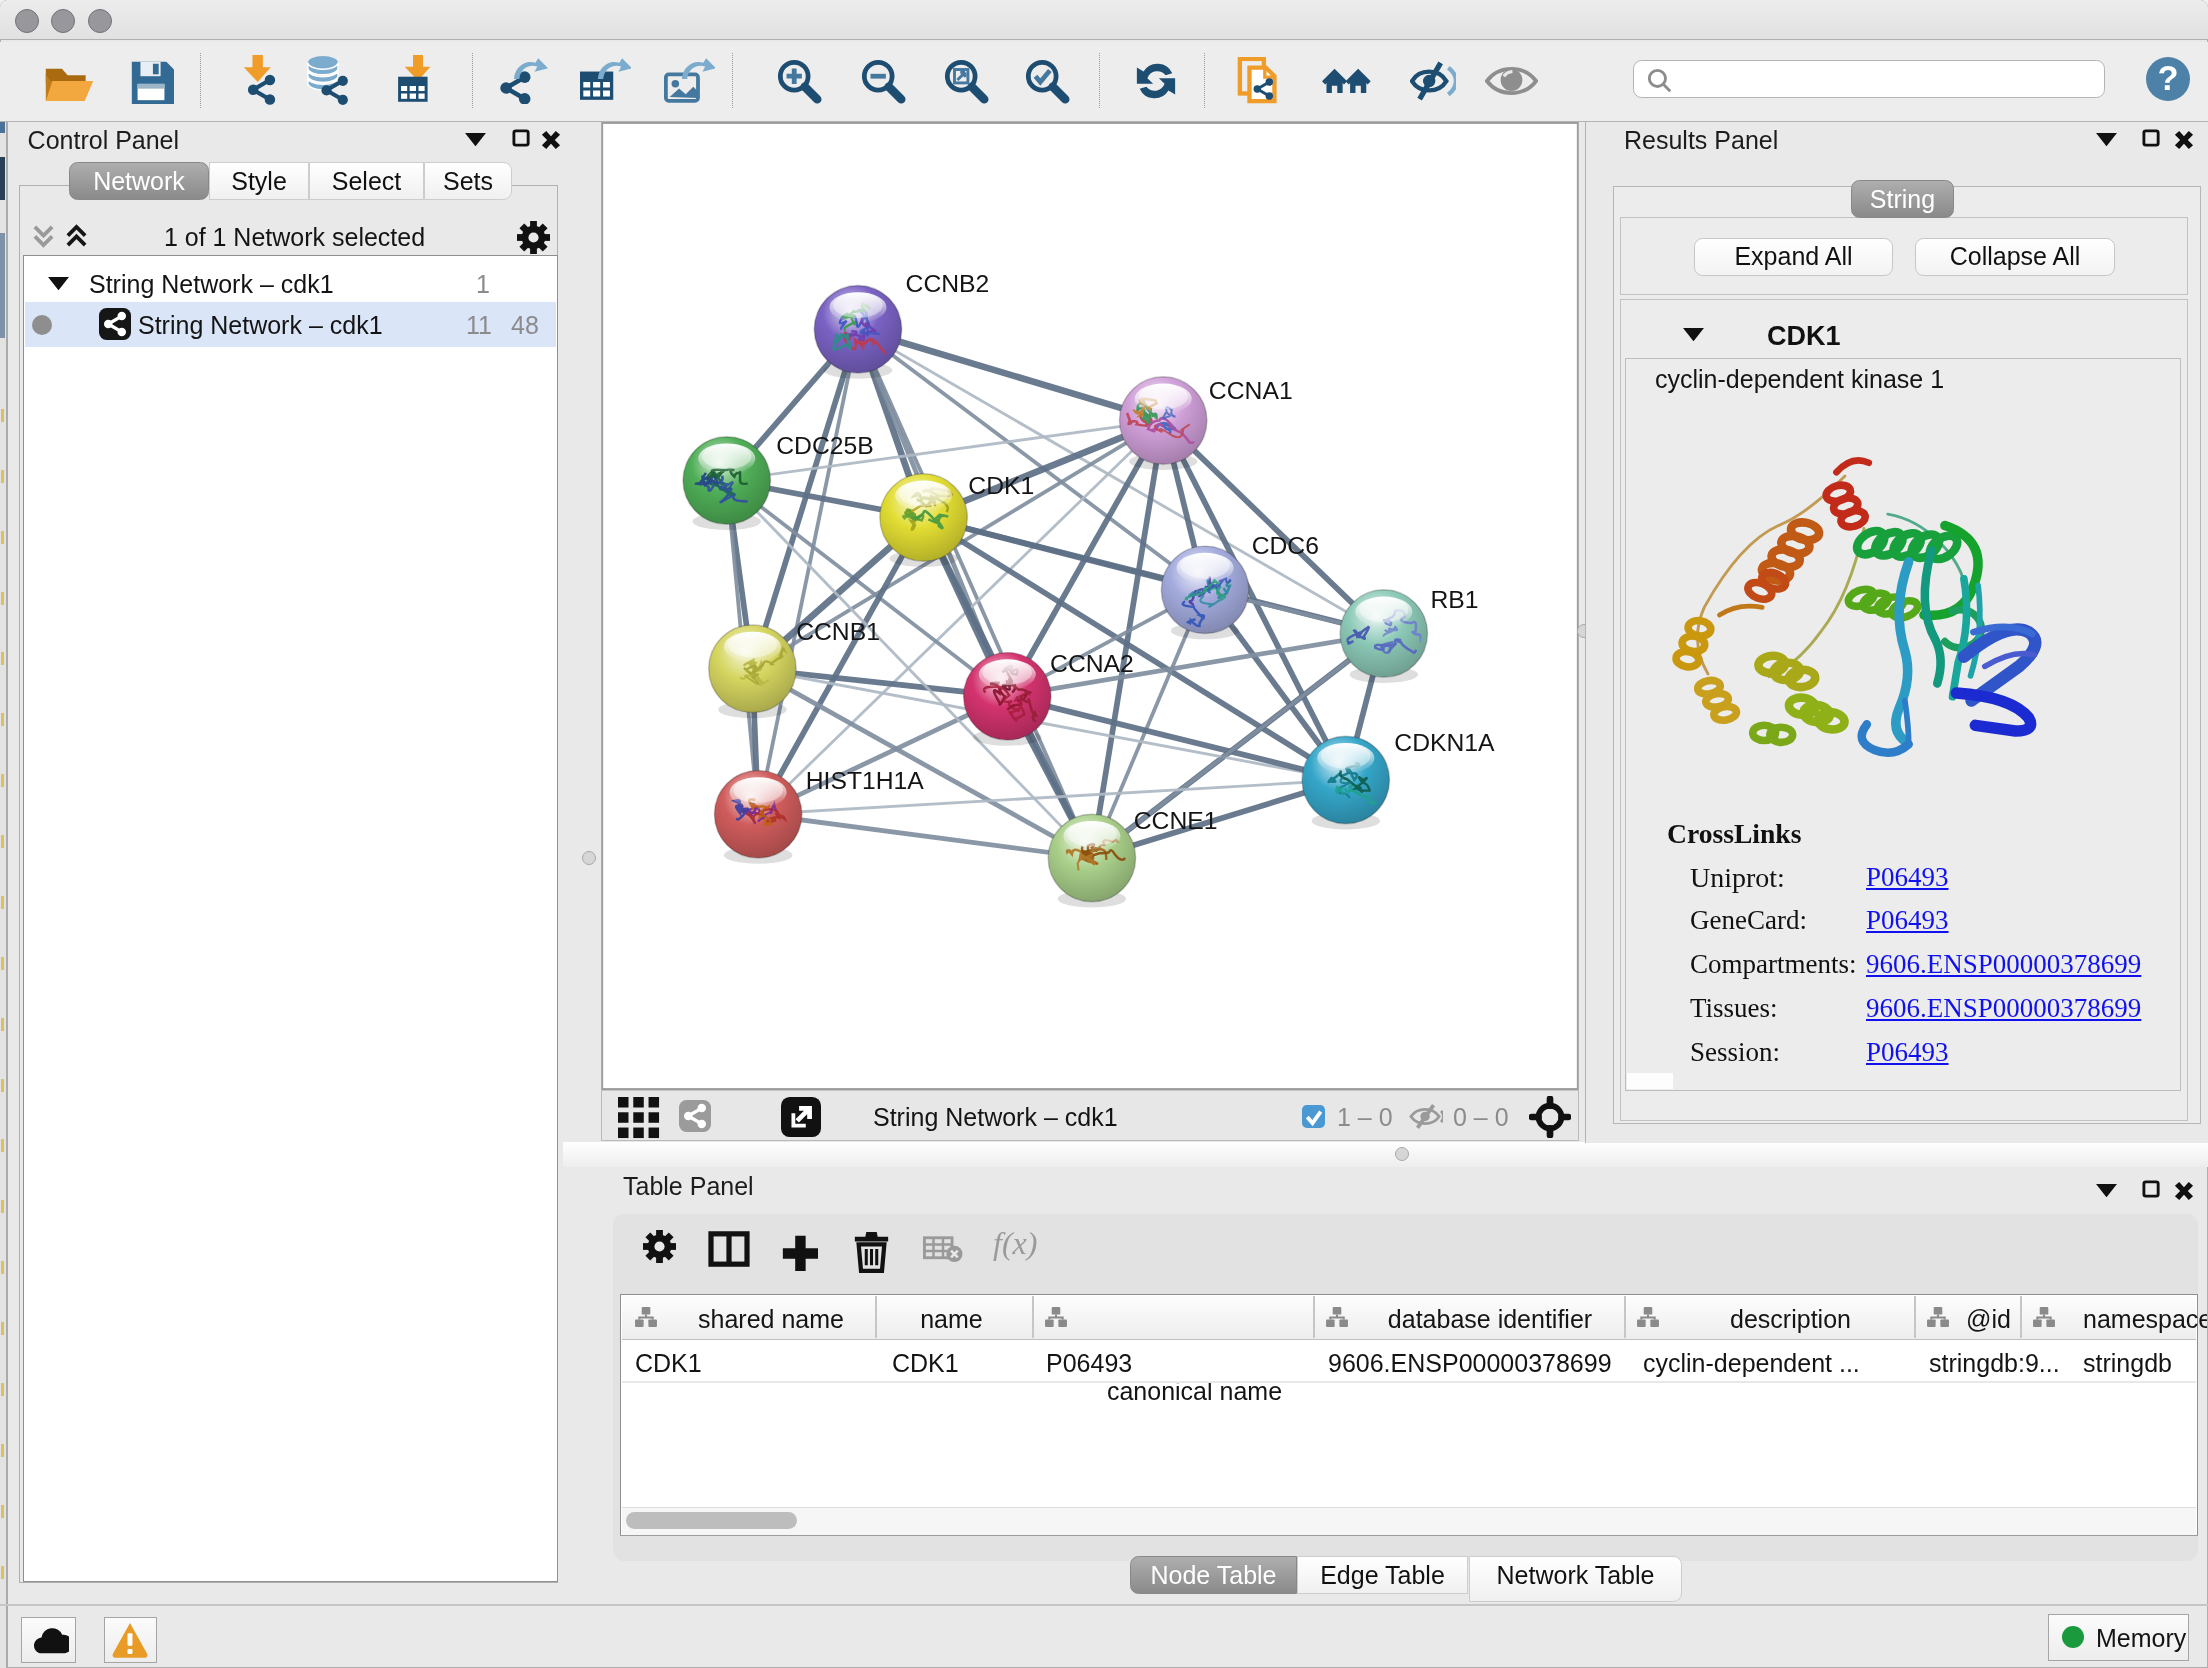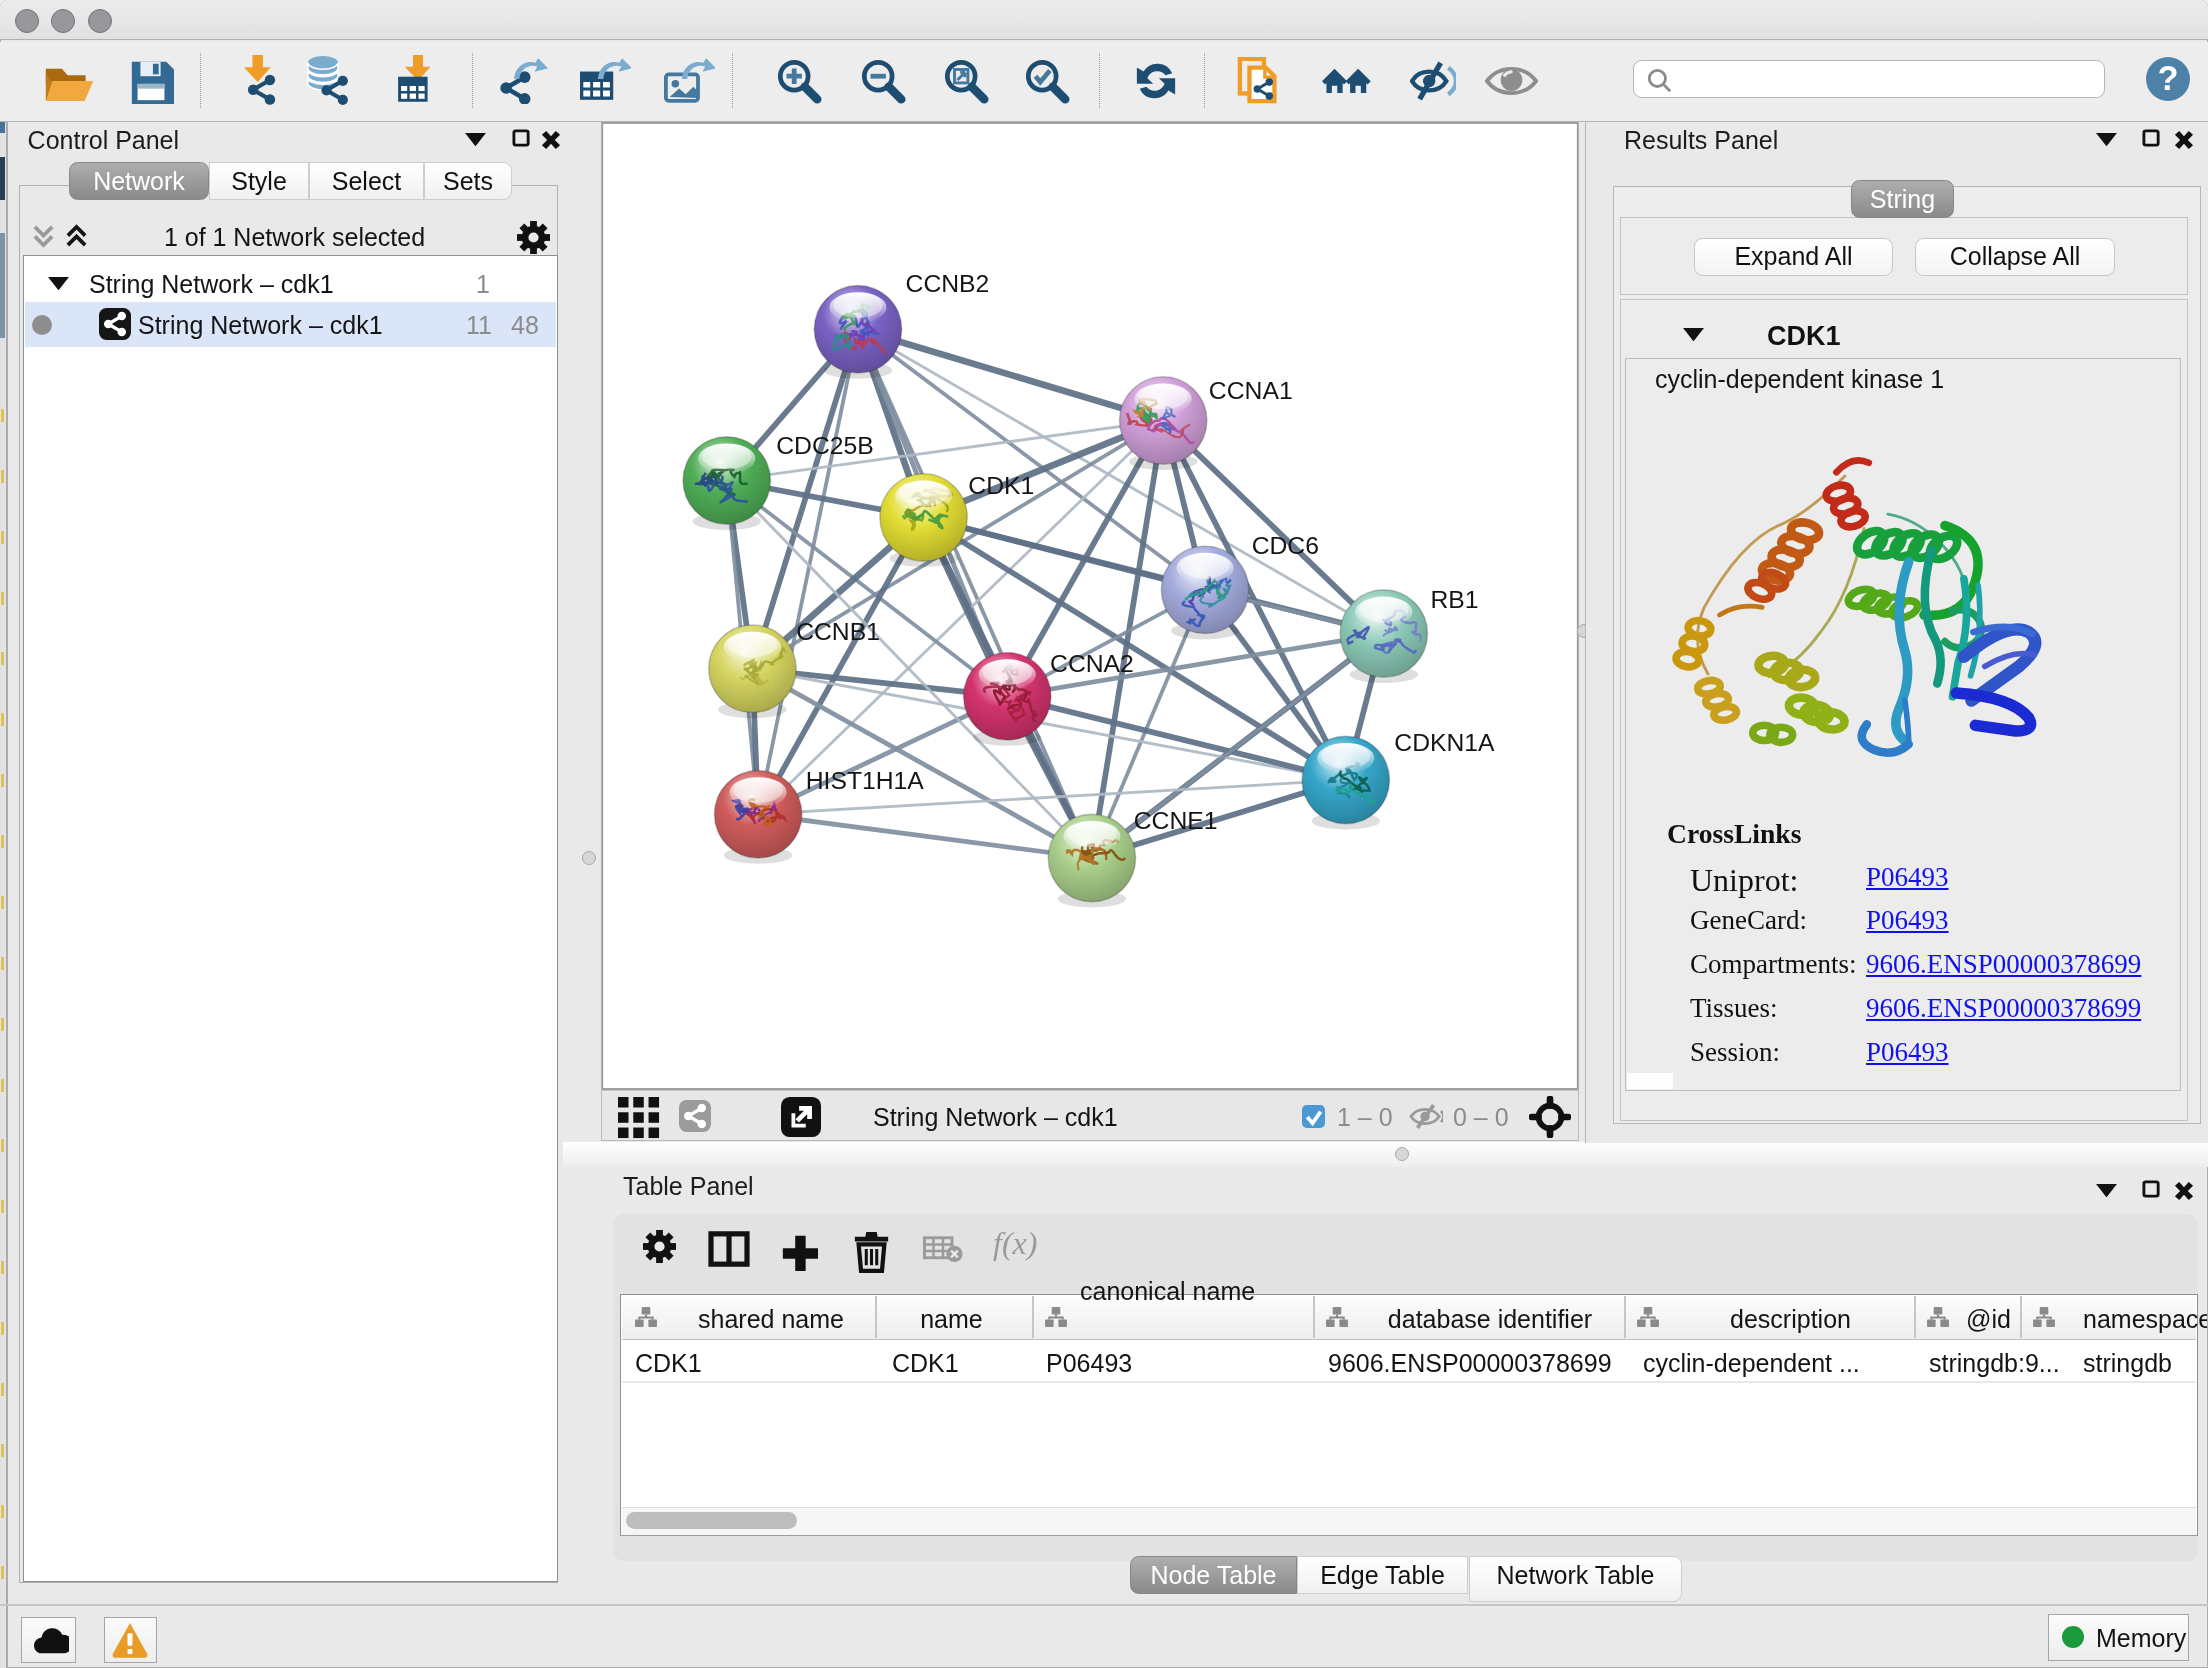--- a/index.html
+++ b/index.html
@@ -697,21 +697,21 @@
       <path d="M272 130 q-18 50 -4 94 q8 28 -6 60 q-10 24 8 36" stroke="#2c9cc4" stroke-width="10"></path>
       <path d="M330 230 q46 -38 68 -26 q18 12 -10 36 l-50 36" stroke="#2f55c9" stroke-width="13"></path>
       <path d="M322 268 q58 4 76 26 q8 14 -14 14 l-42 -6" stroke="#1b2bd1" stroke-width="12"></path>
       <path d="M340 204 q38 -12 62 2" stroke="#3a6ad4" stroke-width="7"></path>
       <path d="M352 240 q30 -18 52 -12" stroke="#4a5ad0" stroke-width="6"></path>
       <path d="M272 322 q-16 14 -36 6 q-22 -9 -8 -27" stroke="#2d7dc9" stroke-width="9"></path>
       <path d="M268 276 q4 28 4 46" stroke="#2d7dc9" stroke-width="6"></path>
     </svg>
     <div class="abs" style="left:1627px;top:1073px;width:46px;height:16px;background:#fdfdfd"></div>
     <div class="abs serif" style="left:1667px;top:818px;font-size:27.6px;font-weight:700;color:#111">CrossLinks</div>
-    <div class="abs serif" style="left:1690px;top:862px;font-size:32px;color:#111">Uniprot:</div>
+    <div class="abs serif" style="left:1690px;top:862px;font-size:28px;color:#111">Uniprot:</div>
     <div class="abs serif lnk" style="left:1866px;top:862px;font-size:27px">P06493</div>
     <div class="abs serif" style="left:1690px;top:905px;font-size:27px;color:#111">GeneCard:</div>
     <div class="abs serif lnk" style="left:1866px;top:905px;font-size:27px">P06493</div>
     <div class="abs serif" style="left:1690px;top:949px;font-size:27px;color:#111">Compartments:</div>
     <div class="abs serif lnk" style="left:1866px;top:949px;font-size:27px">9606.ENSP00000378699</div>
     <div class="abs serif" style="left:1690px;top:993px;font-size:27px;color:#111">Tissues:</div>
     <div class="abs serif lnk" style="left:1866px;top:993px;font-size:27px">9606.ENSP00000378699</div>
     <div class="abs serif" style="left:1690px;top:1037px;font-size:27px;color:#111">Session:</div>
     <div class="abs serif lnk" style="left:1866px;top:1037px;font-size:27px">P06493</div>
     <div class="abs ptitle" style="left:623px;top:1172px">Table Panel</div>
@@ -766,21 +766,21 @@
       <g fill="#8a8a8a">
         <rect x="7" y="0" width="9" height="8" rx="1"></rect>
         <rect x="0" y="13" width="9" height="8" rx="1"></rect>
         <rect x="14" y="13" width="9" height="8" rx="1"></rect>
         <path d="M11.5 8 v3 M4.5 13 v-2 h14 v2" stroke="#8a8a8a" stroke-width="2.2" fill="none"></path>
       </g>
     </svg>
     <div class="abs" style="left:1032px;top:1296px;width:1.9px;height:42px;background:#c6c6c6"></div>
     <div class="abs t26" style="left:875px;top:1305px;width:153px;text-align:center;overflow:hidden;white-space:nowrap">name</div>
     <div class="abs" style="left:1313px;top:1296px;width:1.9px;height:42px;background:#c6c6c6"></div>
-    <div class="abs t26" style="left:1080px;top:1277px;width:229px;text-align:left;overflow:hidden;white-space:nowrap">canonical name</div>
+    <div class="abs t26" style="left:1080px;top:1377px;width:229px;text-align:center;overflow:hidden;white-space:nowrap">canonical name</div>
     <svg class="abs" style="left:1045px;top:1307px;" width="22" height="20" viewBox="0 0 23 21">
       <g fill="#8a8a8a">
         <rect x="7" y="0" width="9" height="8" rx="1"></rect>
         <rect x="0" y="13" width="9" height="8" rx="1"></rect>
         <rect x="14" y="13" width="9" height="8" rx="1"></rect>
         <path d="M11.5 8 v3 M4.5 13 v-2 h14 v2" stroke="#8a8a8a" stroke-width="2.2" fill="none"></path>
       </g>
     </svg>
     <div class="abs" style="left:1624px;top:1296px;width:1.9px;height:42px;background:#c6c6c6"></div>
     <div class="abs t26" style="left:1360px;top:1305px;width:260px;text-align:center;overflow:hidden;white-space:nowrap">database identifier</div>

